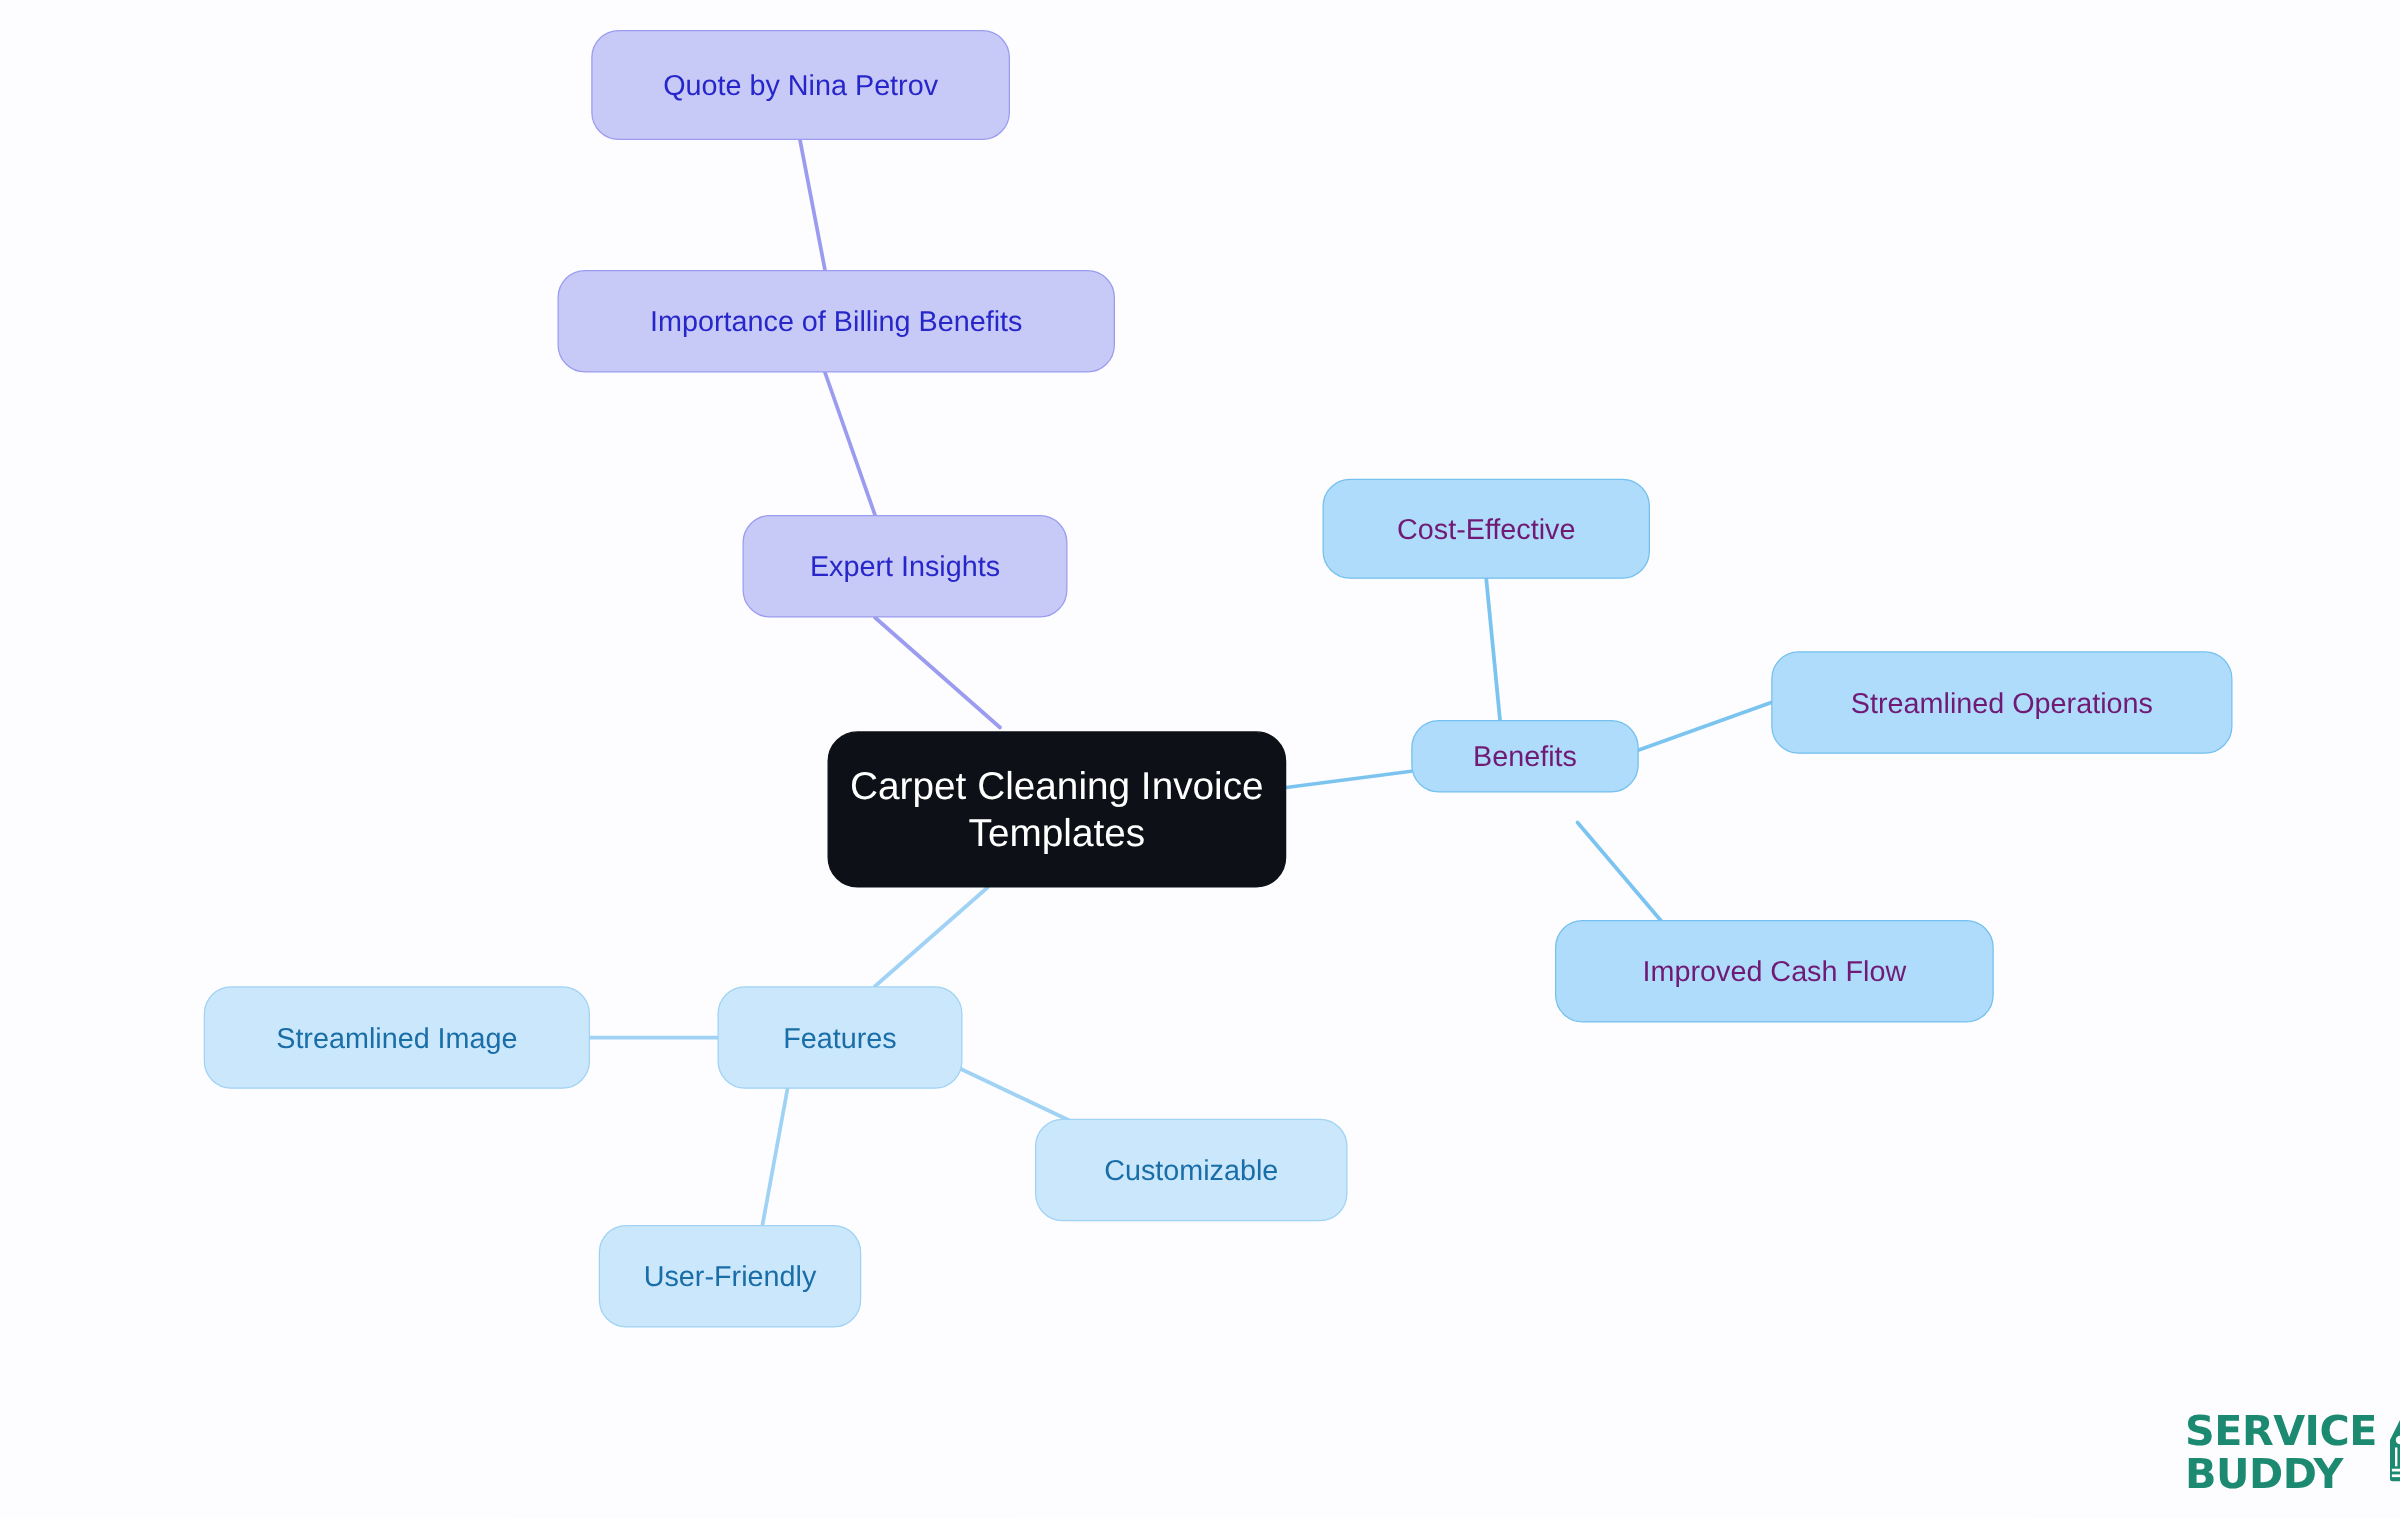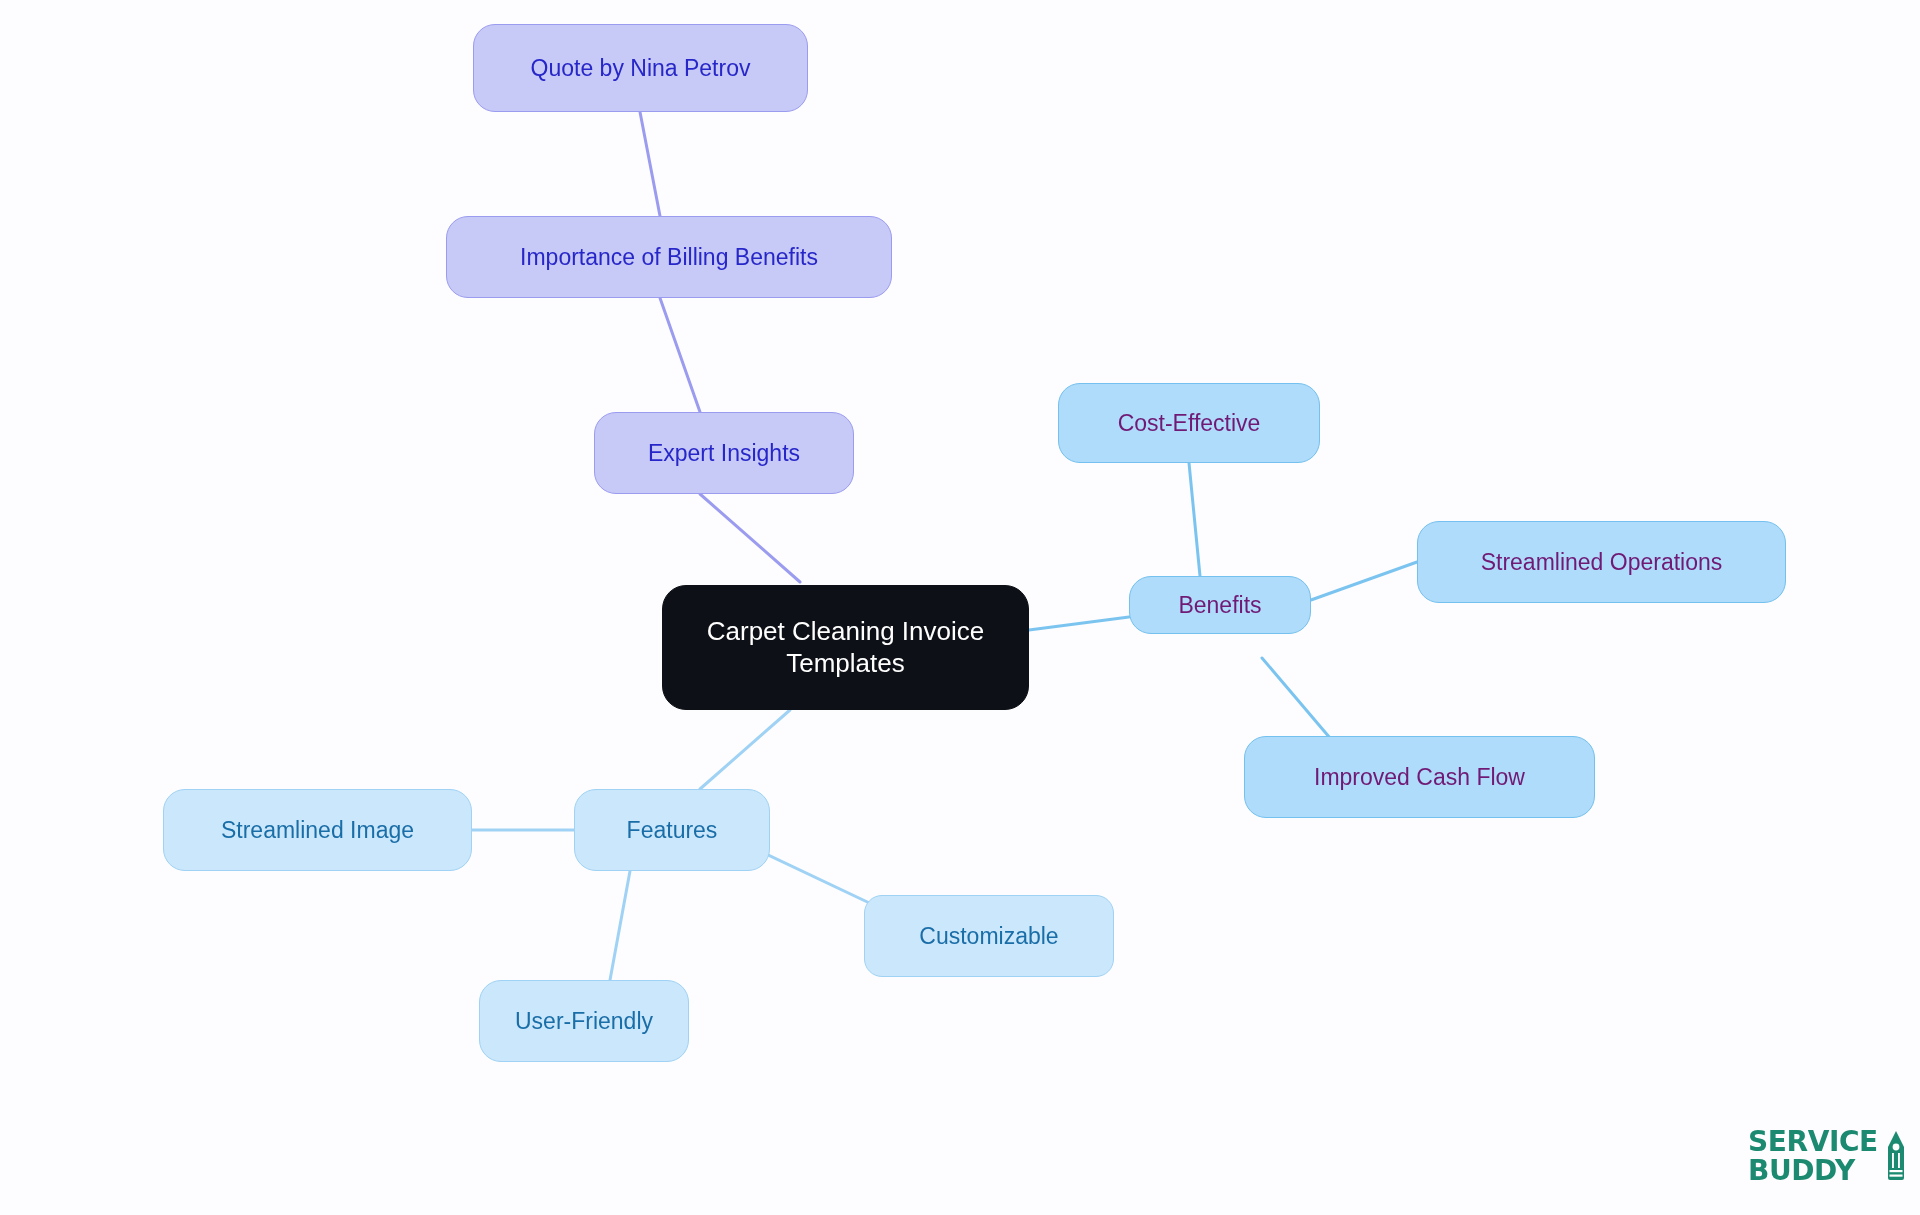--- a/index.html
+++ b/index.html
@@ -34,21 +34,21 @@
     border-radius: 22px;
     border-style: solid;
     border-width: 1.5px;
     line-height: 1.22;
     white-space: pre-line;
   }
   .node.root {
     background: #0d1117;
     border-color: #0d1117;
     color: #ffffff;
-    font-size: 26px;
+    font-size: 31px;
     border-radius: 24px;
   }
   .node.purple {
     background: #c7c9f7;
     border-color: #9b9cef;
     color: #2727c9;
     font-size: 23px;
   }
   .node.blue-mid {
     background: #aedcfa;
@@ -66,21 +66,21 @@
     position: absolute;
     display: flex;
     align-items: center;
     gap: 7px;
   }
   .logo-text {
     display: flex;
     flex-direction: column;
     font-family: "DejaVu Sans", sans-serif;
     font-weight: bold;
-    font-size: 28px;
+    font-size: 33px;
     line-height: 1.02;
     letter-spacing: -0.4px;
     color: #1c8a70;
     justify-content: center;
   }
   .logo-text span { display: block; }
 </style>
 </head>
 <body>
 
@@ -105,21 +105,21 @@
 Templates</div>
       <div class="node purple" style="left: 594px; top: 412px; width: 260px; height: 82px;">Expert Insights</div>
       <div class="node purple" style="left: 446px; top: 216px; width: 446px; height: 82px;">Importance of Billing Benefits</div>
       <div class="node purple" style="left: 473px; top: 24px; width: 335px; height: 88px;">Quote by Nina Petrov</div>
       <div class="node blue-mid" style="left: 1129px; top: 576px; width: 182px; height: 58px;">Benefits</div>
       <div class="node blue-mid" style="left: 1058px; top: 383px; width: 262px; height: 80px;">Cost-Effective</div>
       <div class="node blue-mid" style="left: 1417px; top: 521px; width: 369px; height: 82px;">Streamlined Operations</div>
       <div class="node blue-mid" style="left: 1244px; top: 736px; width: 351px; height: 82px;">Improved Cash Flow</div>
       <div class="node blue-light" style="left: 574px; top: 789px; width: 196px; height: 82px;">Features</div>
       <div class="node blue-light" style="left: 163px; top: 789px; width: 309px; height: 82px;">Streamlined Image</div>
-      <div class="node blue-light" style="left: 864px; top: 895px; width: 250px; height: 82px; border-radius: 18px;">Customizable</div>
+      <div class="node blue-light" style="left: 828px; top: 895px; width: 250px; height: 82px;">Customizable</div>
       <div class="node blue-light" style="left: 479px; top: 980px; width: 210px; height: 82px;">User-Friendly</div>
     </div>
 
   <div class="logo" style="left: 1748px; top: 1128px;">
     <div class="logo-text" style="color: rgb(28, 138, 112);">
       <span>SERVICE</span>
       <span>BUDDY</span>
     </div>
     <svg width="22" height="54" viewBox="0 0 22 54">
       <path d="M11 1 L19 17 L19 48 A2 2 0 0 1 17 50 L5 50 A2 2 0 0 1 3 48 L3 17 Z" fill="#1c8a70"></path>

